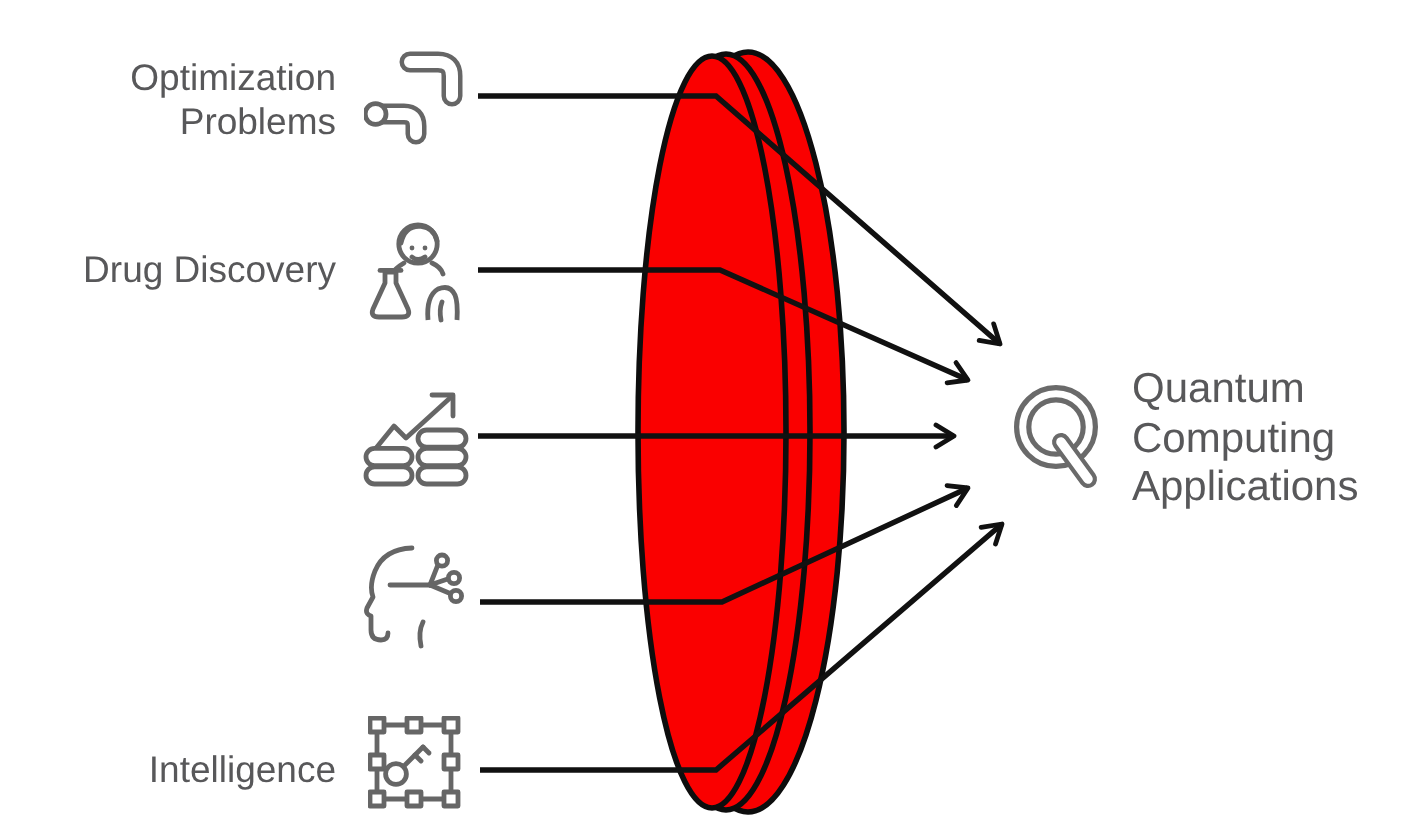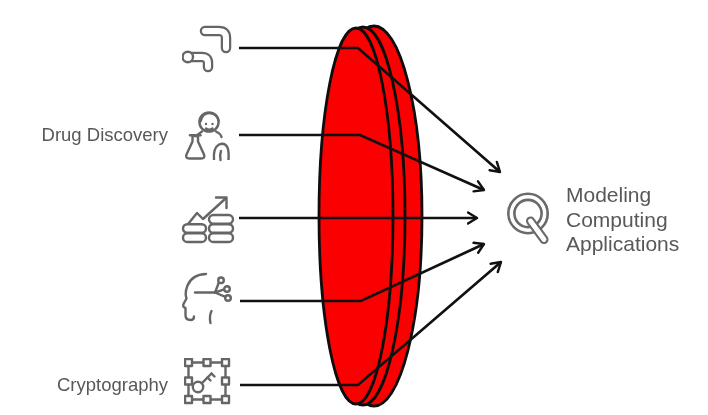--- a/index.html
+++ b/index.html
@@ -124,20 +124,22 @@
     <rect class="ic-white" x="38" y="19.5" width="7" height="7" stroke-width="2"></rect>
     <rect class="ic-white" x="1" y="38" width="7" height="7" stroke-width="2"></rect>
     <rect class="ic-white" x="19.5" y="38" width="7" height="7" stroke-width="2"></rect>
     <rect class="ic-white" x="38" y="38" width="7" height="7" stroke-width="2"></rect>
     <circle class="ic" cx="14" cy="29" r="5.2"></circle>
     <path class="ic" d="M17.7,25.3 L27.5,15.5"></path>
     <path class="ic" d="M23.5,19.5 L26.5,22.5"></path>
     <path class="ic" d="M27.5,15.5 L30.5,18.5"></path>
   </svg>
 
+  <div class="label-left" style="top:28px;">Optimization
+Problems</div>
   <div class="label-left" style="top:124px;margin-left:32px;">Drug Discovery</div>
-  <div class="label-left" style="top:374px;">Cryptography</div>
+  <div class="label-left" style="top:374px;">Intelligence</div>
 
-  <div class="label-target">Modeling
+  <div class="label-target">Quantum
 Computing
 Applications</div>
 
 </div>
 
 </body></html>

